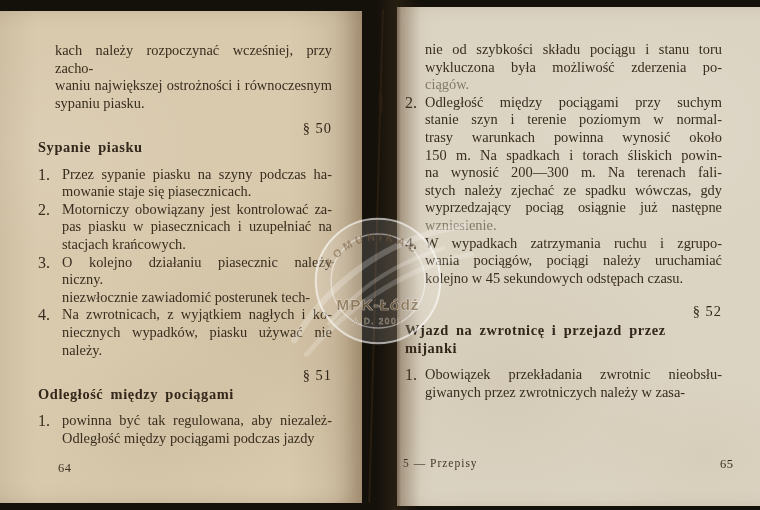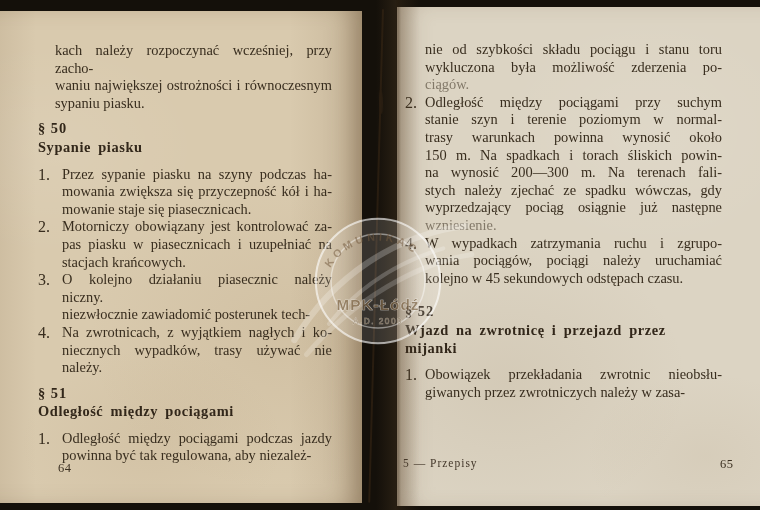--- a/index.html
+++ b/index.html
@@ -35,21 +35,21 @@
   
   .content-l { padding:31px 30px 0 38px; }
   .content-r { padding:34px 38px 0 8px; }
   .para, .lines, .sec-num, .sec-title { font-size:14.4px; line-height:17.6px; }
   .intro { margin-left:17px; }
   .content-r .intro { margin-left:20px; }
   .tl { text-align:justify; }
   .para .tl:not(:last-child), .lines .tl:not(:last-child) { text-align-last:justify; }
   .fade-last .tl:last-child { opacity:.55; }
 
-  .sec-num  { text-align:left; font-weight:700; margin-top:8px; letter-spacing:1px; color:#32271a; }
+  .sec-num  { text-align:right; font-weight:400; margin-top:8px; letter-spacing:1px; color:#32271a; }
   .sec-title{ text-align:left; font-weight:700; margin-top:1px; margin-bottom:9px;
               letter-spacing:.6px; word-spacing:3px; color:#32271a; }
   .mt-lg { margin-top:16px; }
 
   .item { display:flex; }
   .num  { flex:none; width:24px; }
   .content-r .num { width:20px; }
   .lines{ flex:1; }
 
   .pageno { position:absolute; font-size:12.5px; color:#3c3122; letter-spacing:.5px; }
@@ -102,21 +102,20 @@
           <div class="tl">sypaniu piasku.</div>
         </div>
 
       <div class="sec-num">§ 50</div>
       <div class="sec-title">Sypanie piasku</div>
 
       <div class="item">
         <span class="num">1.</span>
         <div class="lines">
             <div class="tl">Przez sypanie piasku na szyny podczas ha-</div>
-            <div class="tl">mowania zwiększa się przyczepność kół i ha-</div>
             <div class="tl">mowanie staje się piasecznicach.</div>
           </div>
       </div>
       <div class="item">
         <span class="num">2.</span>
         <div class="lines">
             <div class="tl">Motorniczy obowiązany jest kontrolować za-</div>
             <div class="tl">pas piasku w piasecznicach i uzupełniać na</div>
             <div class="tl">stacjach krańcowych.</div>
           </div>
@@ -126,33 +125,33 @@
         <div class="lines">
             <div class="tl">O kolejno działaniu piasecznic należy</div>
             <div class="tl">niczny.</div>
             <div class="tl">niezwłocznie zawiadomić posterunek tech-</div>
           </div>
       </div>
       <div class="item">
         <span class="num">4.</span>
         <div class="lines">
             <div class="tl">Na zwrotnicach, z wyjątkiem nagłych i ko-</div>
-            <div class="tl">niecznych wypadków, trasy używać nie</div>
+            <div class="tl">niecznych wypadków, piasku używać nie</div>
             <div class="tl">należy.</div>
           </div>
       </div>
 
       <div class="sec-num">§ 51</div>
       <div class="sec-title">Odległość między pociągami</div>
 
       <div class="item">
         <span class="num">1.</span>
         <div class="lines">
+            <div class="tl">powinna być tak regulowana, aby niezależ-</div>
             <div class="tl">Odległość między pociągami podczas jazdy</div>
-            <div class="tl">powinna być tak regulowana, aby niezależ-</div>
           </div>
       </div>
     </div>
     <div class="pageno pageno-l">64</div>
   </div>
 
   <div class="page page-r">
     <div class="content-r">
       <div class="para intro fade-last">
           <div class="tl">nie od szybkości składu pociągu i stanu toru</div>

